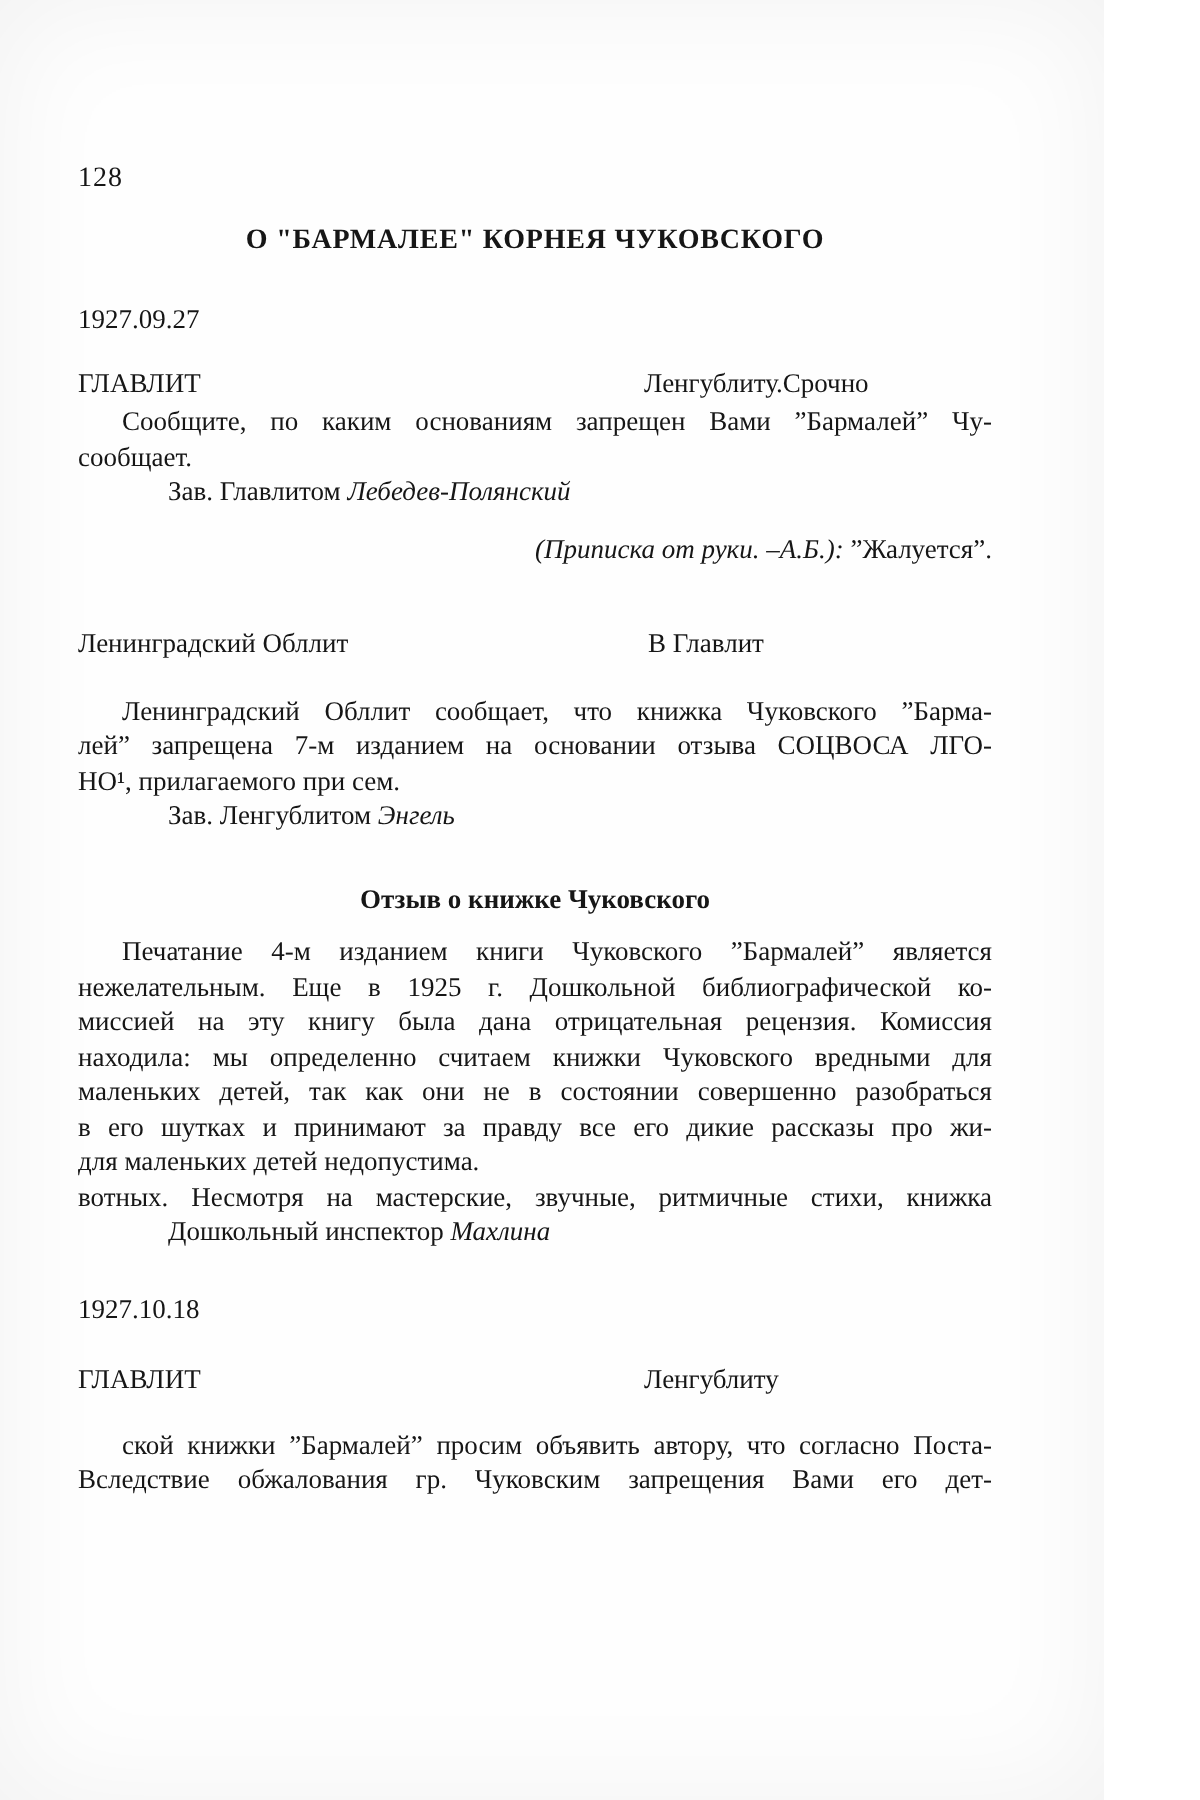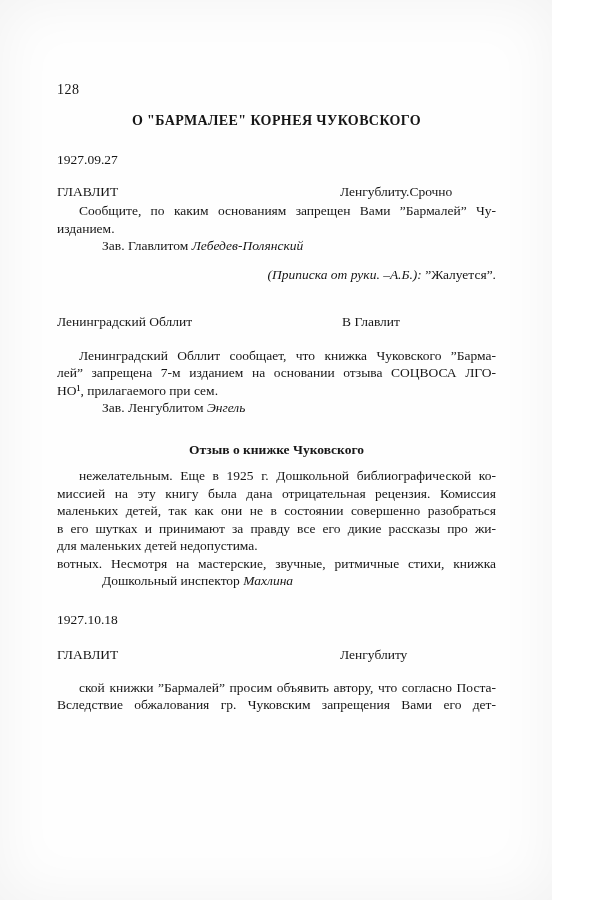--- a/index.html
+++ b/index.html
@@ -3,21 +3,21 @@
 <meta charset="utf-8">
 <style>
   * { margin:0; padding:0; box-sizing:border-box; }
   html,body { background:#ffffff; }
   .page {
     width:552px; height:900px; position:relative; overflow:hidden;
     background:#fefefe;
     box-shadow: inset 0 0 60px rgba(0,0,0,0.05);
     font-family:"Liberation Serif","DejaVu Serif",serif;
     color:#161616;
-    padding:81px 56px 0 57px;
+    padding:81px 56px 0 39px;
     font-size:13.5px; line-height:17.5px;
   }
   .pagenum { font-size:14px; letter-spacing:.5px; }
   .docrange { margin-top:34px; text-align:center; font-style:italic; }
   .title { margin-top:13px; text-align:center; font-weight:bold; font-size:14px; letter-spacing:.4px; }
   .date1 { margin-top:22px; }
   .addr-row { position:relative; }
   .r1 { margin-top:14px; }
   .r2 { margin-top:30px; }
   .r3 { margin-top:18px; }
@@ -53,21 +53,21 @@
   <div class="addr-row r1">
     <span>ГЛАВЛИТ</span>
     <span class="to-block">
       <span>Ленгублиту.</span>
       <span>Срочно</span>
     </span>
   </div>
 
   <div class="para p1">
       <div class="tline">Сообщите, по каким основаниям запрещен Вами ”Бармалей” Чу-</div>
-      <div class="tline last">изданием.</div>
+      <div class="tline last">сообщает.</div>
     </div>
 
   <div class="sig"><span>Зав. Главлитом </span><i>Лебедев-Полянский</i></div>
 
   <div class="note"><i>(Приписка от руки. –А.Б.): </i><span>”Жалуется”.</span></div>
 
   <div class="addr-row r2">
     <span>Ленинградский Обллит</span>
     <span class="to-block">
       <span>В Главлит</span>
@@ -78,22 +78,24 @@
       <div class="tline">Ленинградский Обллит сообщает, что книжка Чуковского ”Барма-</div>
       <div class="tline">лей” запрещена 7-м изданием на основании отзыва СОЦВОСА ЛГО-</div>
       <div class="tline last">НО¹, прилагаемого при сем.</div>
     </div>
 
   <div class="sig"><span>Зав. Ленгублитом </span><i>Энгель</i></div>
 
   <div class="review-h">Отзыв о книжке Чуковского</div>
 
   <div class="para p3">
+      <div class="tline">Печатание 4-м изданием книги Чуковского ”Бармалей” является</div>
       <div class="tline">нежелательным. Еще в 1925 г. Дошкольной библиографической ко-</div>
       <div class="tline">миссией на эту книгу была дана отрицательная рецензия. Комиссия</div>
+      <div class="tline">находила: мы определенно считаем книжки Чуковского вредными для</div>
       <div class="tline">маленьких детей, так как они не в состоянии совершенно разобраться</div>
       <div class="tline">в его шутках и принимают за правду все его дикие рассказы про жи-</div>
       <div class="tline last">для маленьких детей недопустима.</div>
       <div class="tline">вотных. Несмотря на мастерские, звучные, ритмичные стихи, книжка</div>
     </div>
 
   <div class="sig"><span>Дошкольный инспектор </span><i>Махлина</i></div>
 
   <div class="date2">1927.10.18</div>
 

